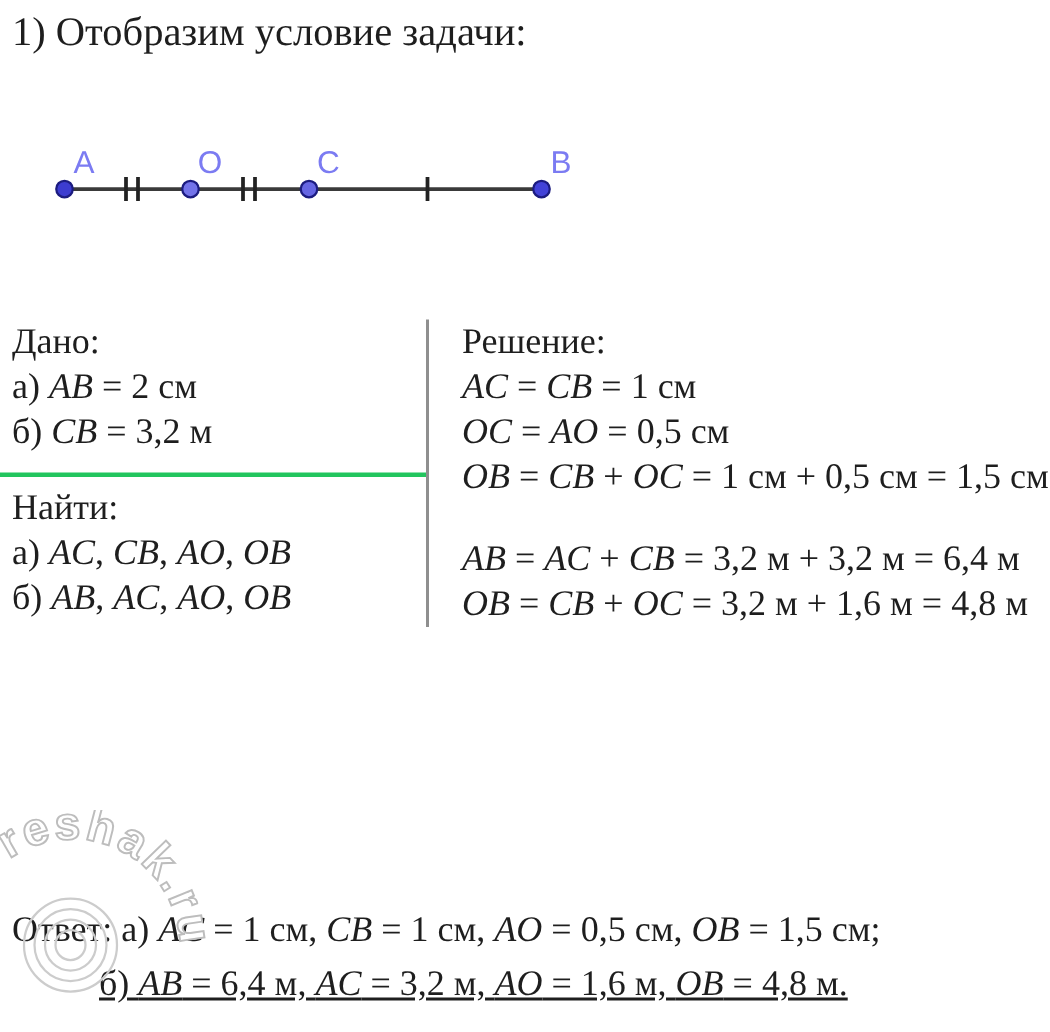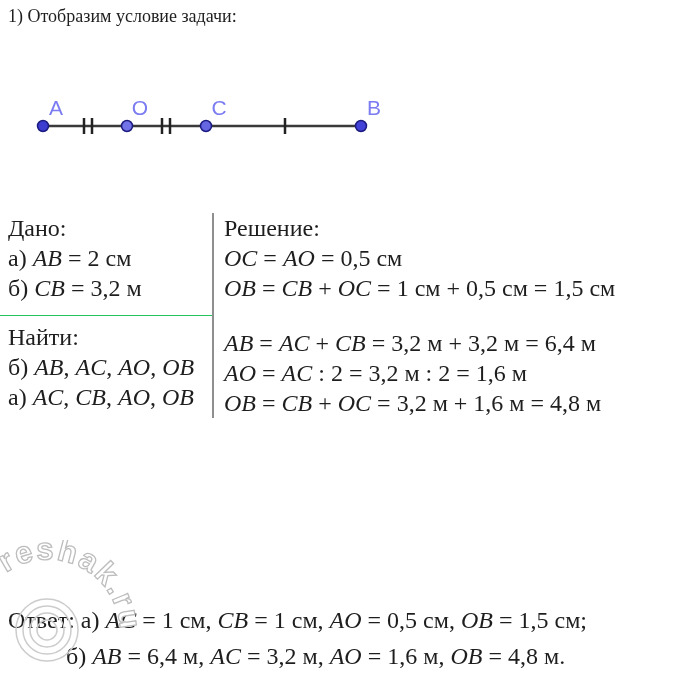--- a/index.html
+++ b/index.html
@@ -1,33 +1,33 @@
 <!DOCTYPE html>
 <html><head>
 <meta charset="utf-8">
 <style>
   html,body{margin:0;padding:0;}
   body{
     width:700px;height:688px;position:relative;overflow:hidden;
     background:#ffffff;color:#1e1e1e;
     font-family:"Liberation Serif",serif;
   }
-  .title{position:absolute;top:6px;left:8px;font-size:18px;font-family:Liberation Serif, serif;}
+  .title{position:absolute;top:6px;left:8px;font-size:27px;font-family:Liberation Serif, serif;}
   #diagram{position:absolute;top:85px;left:0;}
   .cols{position:absolute;top:213px;left:0;width:700px;display:flex;align-items:stretch;}
-  .left-col{width:212px;box-sizing:border-box;}
-  .right-col{flex:1;border-left:2px solid #8f8f8f;padding-left:10px;box-sizing:border-box;}
+  .left-col{width:284px;box-sizing:border-box;}
+  .right-col{flex:1;border-left:2px solid #8f8f8f;padding-left:22px;box-sizing:border-box;}
   .given-block{padding:0 0 12px 8px;}
-  .find-block{border-top:1px solid #22c55e;padding:6px 0 4px 8px;}
+  .find-block{border-top:3px solid #22c55e;padding:6px 0 4px 8px;}
   .section-header{font-size:24px;line-height:30px;}
   .math-line{font-size:24px;line-height:30px;white-space:nowrap;}
   .part-b{margin-top:25px;}
   .answer{position:absolute;top:602px;left:8px;z-index:1;}
   .answer-line{font-size:24px;line-height:36px;white-space:nowrap;}
-  .answer-line-b{padding-left:58px;}
+  .answer-line-b{padding-left:58px;text-decoration:underline;}
   #watermark{position:absolute;top:540px;left:0;z-index:5;pointer-events:none;}
   i{font-style:italic;}
 </style>
 </head>
 <body>
 
 <div class="title">1) Отобразим условие задачи:</div>
 
 <svg id="diagram" width="700" height="70">
     <line x1="43" y1="41" x2="361" y2="41" stroke="#3a3a3a" stroke-width="2.5"></line>
@@ -51,34 +51,34 @@
     <div class="given-block">
       <div class="section-header">Дано:</div>
       <div>
           <div class="math-line">а) <i>AB</i> = 2 см</div>
           <div class="math-line">б) <i>CB</i> = 3,2 м</div>
         </div>
     </div>
     <div class="find-block">
       <div class="section-header">Найти:</div>
       <div>
+          <div class="math-line">а) <i>AC</i>, <i>CB</i>, <i>AO</i>, <i>OB</i></div>
           <div class="math-line">б) <i>AB</i>, <i>AC</i>, <i>AO</i>, <i>OB</i></div>
-          <div class="math-line">а) <i>AC</i>, <i>CB</i>, <i>AO</i>, <i>OB</i></div>
         </div>
     </div>
   </div>
   <div class="right-col">
     <div class="section-header">Решение:</div>
     <div class="part-a">
+        <div class="math-line"><i>AC</i> = <i>CB</i> = 1 см</div>
         <div class="math-line"><i>OC</i> = <i>AO</i> = 0,5 см</div>
         <div class="math-line"><i>OB</i> = <i>CB</i> + <i>OC</i> = 1 см + 0,5 см = 1,5 см</div>
       </div>
     <div class="part-b">
         <div class="math-line"><i>AB</i> = <i>AC</i> + <i>CB</i> = 3,2 м + 3,2 м = 6,4 м</div>
-        <div class="math-line"><i>AO</i> = <i>AC</i> : 2 = 3,2 м : 2 = 1,6 м</div>
         <div class="math-line"><i>OB</i> = <i>CB</i> + <i>OC</i> = 3,2 м + 1,6 м = 4,8 м</div>
       </div>
   </div>
 </div>
 
 <div class="answer">
   <div class="answer-line"><span>Ответ:</span> <span>а) <i>AC</i> = 1 см, <i>CB</i> = 1 см, <i>AO</i> = 0,5 см, <i>OB</i> = 1,5 см;</span></div>
   <div class="answer-line answer-line-b"><span>б) <i>AB</i> = 6,4 м, <i>AC</i> = 3,2 м, <i>AO</i> = 1,6 м, <i>OB</i> = 4,8 м.</span></div>
 </div>
 

